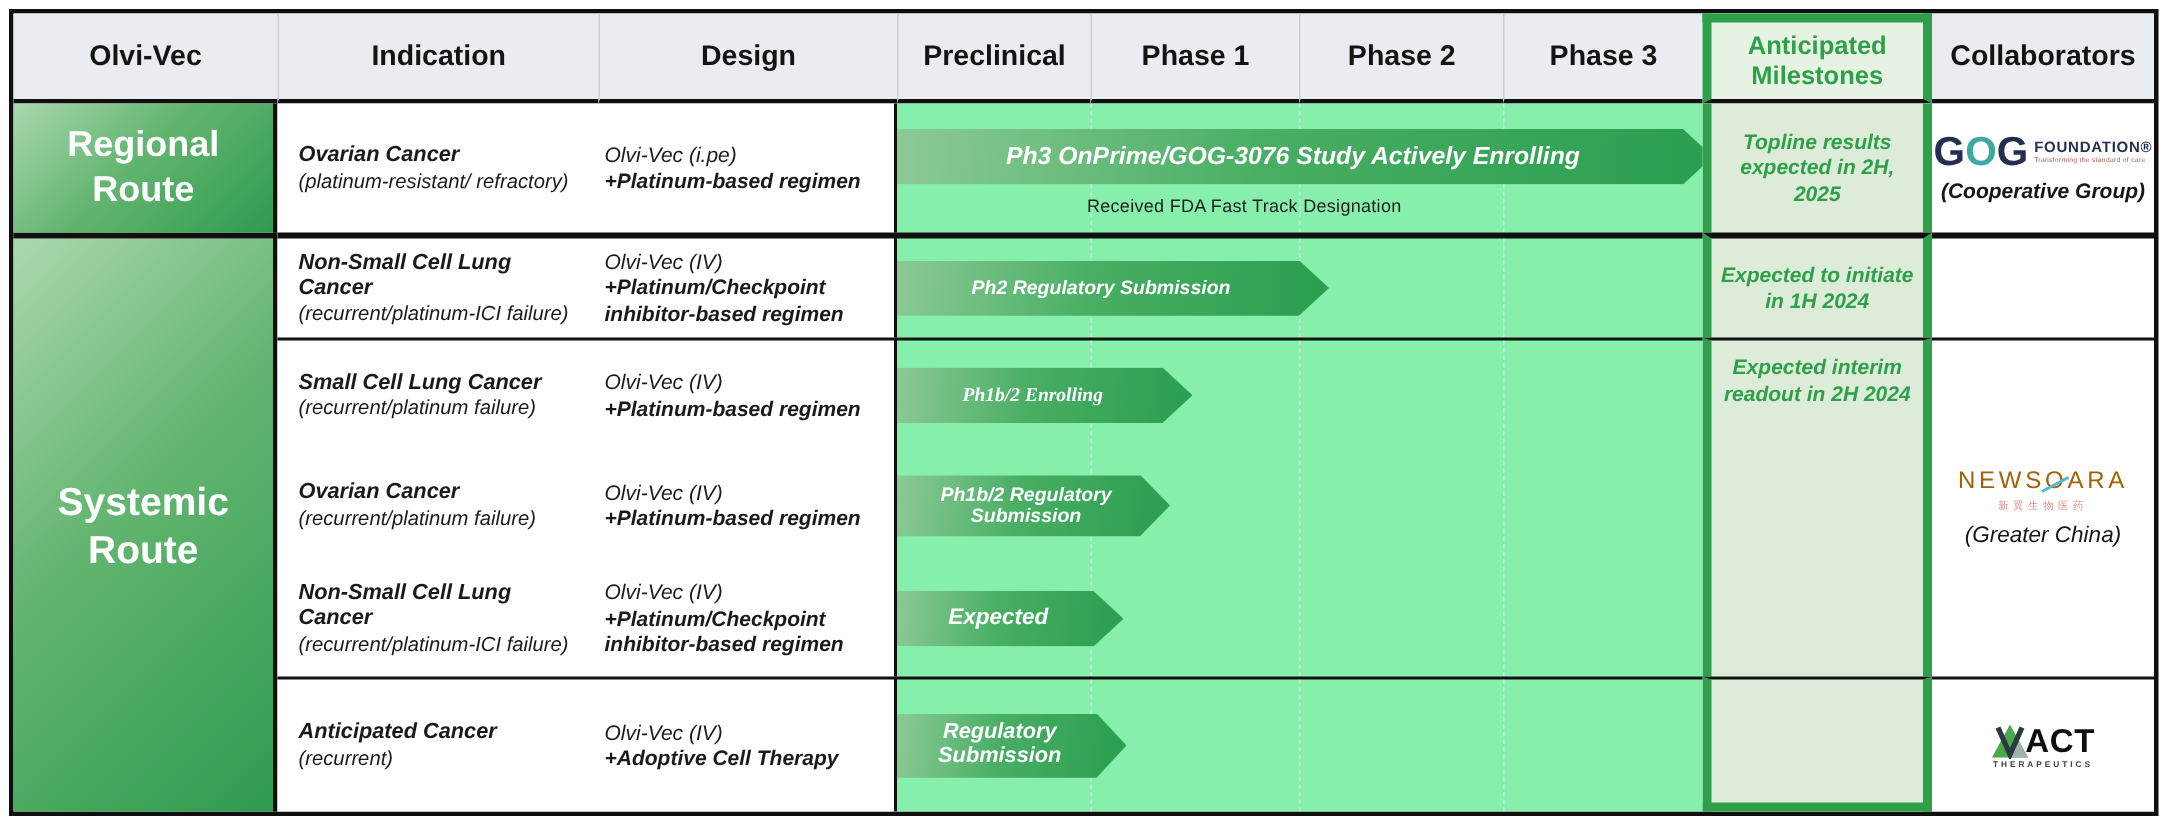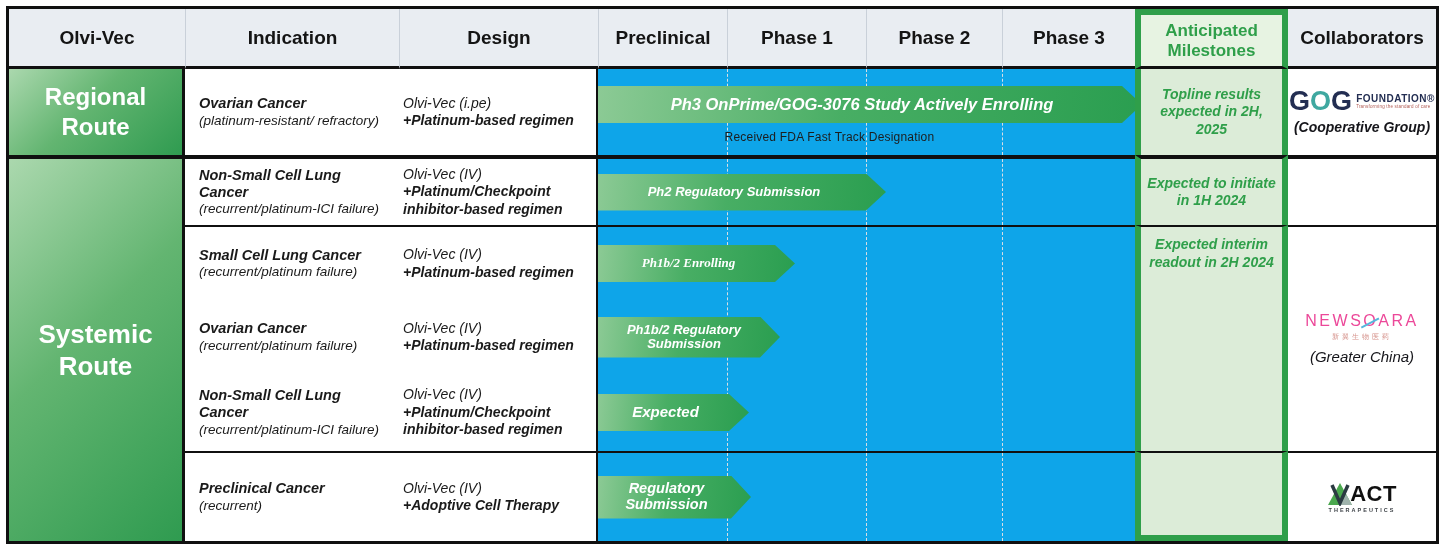--- a/index.html
+++ b/index.html
@@ -29,21 +29,21 @@
   .profile{border-right:2px solid #101010;background:#fff;display:flex;flex-direction:column;justify-content:center;}
   .entry{display:flex;align-items:center;}
   .ind{width:214px;padding:0 6px 0 14px;box-sizing:border-box;}
   .des{flex:1;padding:0 8px 0 4px;}
   .ind-name{font-size:14.5px;font-weight:700;font-style:italic;color:#1a1a1a;line-height:1.2;}
   .ind-det{font-size:13.5px;font-style:italic;color:#1a1a1a;line-height:1.2;}
   .des-l1{font-size:14px;font-style:italic;color:#1a1a1a;line-height:1.25;}
   .des-l2{font-size:14px;font-style:italic;font-weight:700;color:#1a1a1a;line-height:1.25;}
 
   
-  .phase{position:relative;background:#0ea5e9;overflow:hidden;}
+  .phase{position:relative;background:#86efac;overflow:hidden;}
   .glines i{position:absolute;top:0;bottom:0;border-left:1px dashed #d9dee4;}
   .g1{left:129px}.g2{left:268px}.g3{left:404px}
   .arrow{position:relative;z-index:2;color:#fff;font-style:italic;font-weight:700;
          display:flex;align-items:center;justify-content:center;text-align:center;
          background:linear-gradient(96deg,#8cca95 0%,#48ae64 45%,#2a9e50 100%);
          clip-path:polygon(0 0,calc(100% - 20px) 0,100% 50%,calc(100% - 20px) 100%,0 100%);
          padding-right:16px;line-height:1.1;}
   .phase-regional{display:flex;flex-direction:column;align-items:flex-start;}
   .a0{width:528px;height:37px;font-size:16.5px;margin-top:17px;}
   .note{width:463px;text-align:center;margin-top:7px;font-size:12px;color:#1d1d1d;letter-spacing:.2px;z-index:2;position:relative;}
@@ -66,21 +66,21 @@
   .collab{background:#fff;display:flex;flex-direction:column;align-items:center;justify-content:center;text-align:center;}
   .collab-sub{font-size:14px;font-style:italic;font-weight:600;color:#15151a;line-height:1.2;margin-top:4px;}
   
   .gog-line{display:flex;align-items:flex-start;}
   .gog-g{font-size:27px;font-weight:800;color:#232e52;line-height:1;}
   .gog-o{font-size:27px;font-weight:800;color:#3fa8a0;line-height:1;}
   .gog-right{margin-left:4px;text-align:left;}
   .gog-found{font-size:10px;font-weight:700;color:#232e52;letter-spacing:.5px;margin-top:5px;}
   .gog-tag{font-size:4.5px;color:#b05a52;letter-spacing:.2px;}
   
-  .nso-name{font-size:16px;letter-spacing:2.5px;color:#ec4899;font-weight:500;line-height:1;}
+  .nso-name{font-size:16px;letter-spacing:2.5px;color:#a16207;font-weight:500;line-height:1;}
   .nso-o{position:relative;display:inline-block;}
   .nso-o::after{content:"";position:absolute;left:-3px;top:55%;width:20px;height:1.5px;background:#56b6dc;transform:rotate(-28deg);}
   .nso-cn{font-size:7px;letter-spacing:3px;color:#d6938c;margin-top:3px;}
   .nso-sub{font-size:15px;font-style:italic;font-weight:500;color:#15151a;margin-top:6px;}
   
   .vact-line{display:flex;align-items:center;}
   .vact-act{font-size:22px;font-weight:800;color:#101010;letter-spacing:.5px;line-height:1;margin-left:-3px;}
   .vact-ther{font-size:5.5px;letter-spacing:2px;color:#3a3f44;font-weight:700;margin-top:1px;}
   .vact-sub{font-size:12.5px;font-style:italic;font-weight:700;color:#15151a;line-height:1.25;margin-top:5px;width:142px;}
 
@@ -257,21 +257,21 @@
       <div>
         <div class="nso-name"><span>NEWS</span><span class="nso-o">O</span><span>ARA</span></div>
         <div class="nso-cn">新翼生物医药</div>
       </div>
       <div class="nso-sub">(Greater China)</div>
     </div>
 
     <div class="profile bt" style="grid-area:7/2/8/4">
       <div class="entry">
         <div class="ind">
-          <div class="ind-name">Preclinical Cancer</div>
+          <div class="ind-name">Anticipated Cancer</div>
           <div class="ind-det">(recurrent)</div>
         </div>
         <div class="des">
           <div class="des-l1">Olvi-Vec (IV)</div>
           <div class="des-l2">+Adoptive Cell Therapy</div>
         </div>
       </div>
     </div>
     <div class="phase phase-flex bt" style="grid-area:7/4/8/8">
       <div class="glines">

